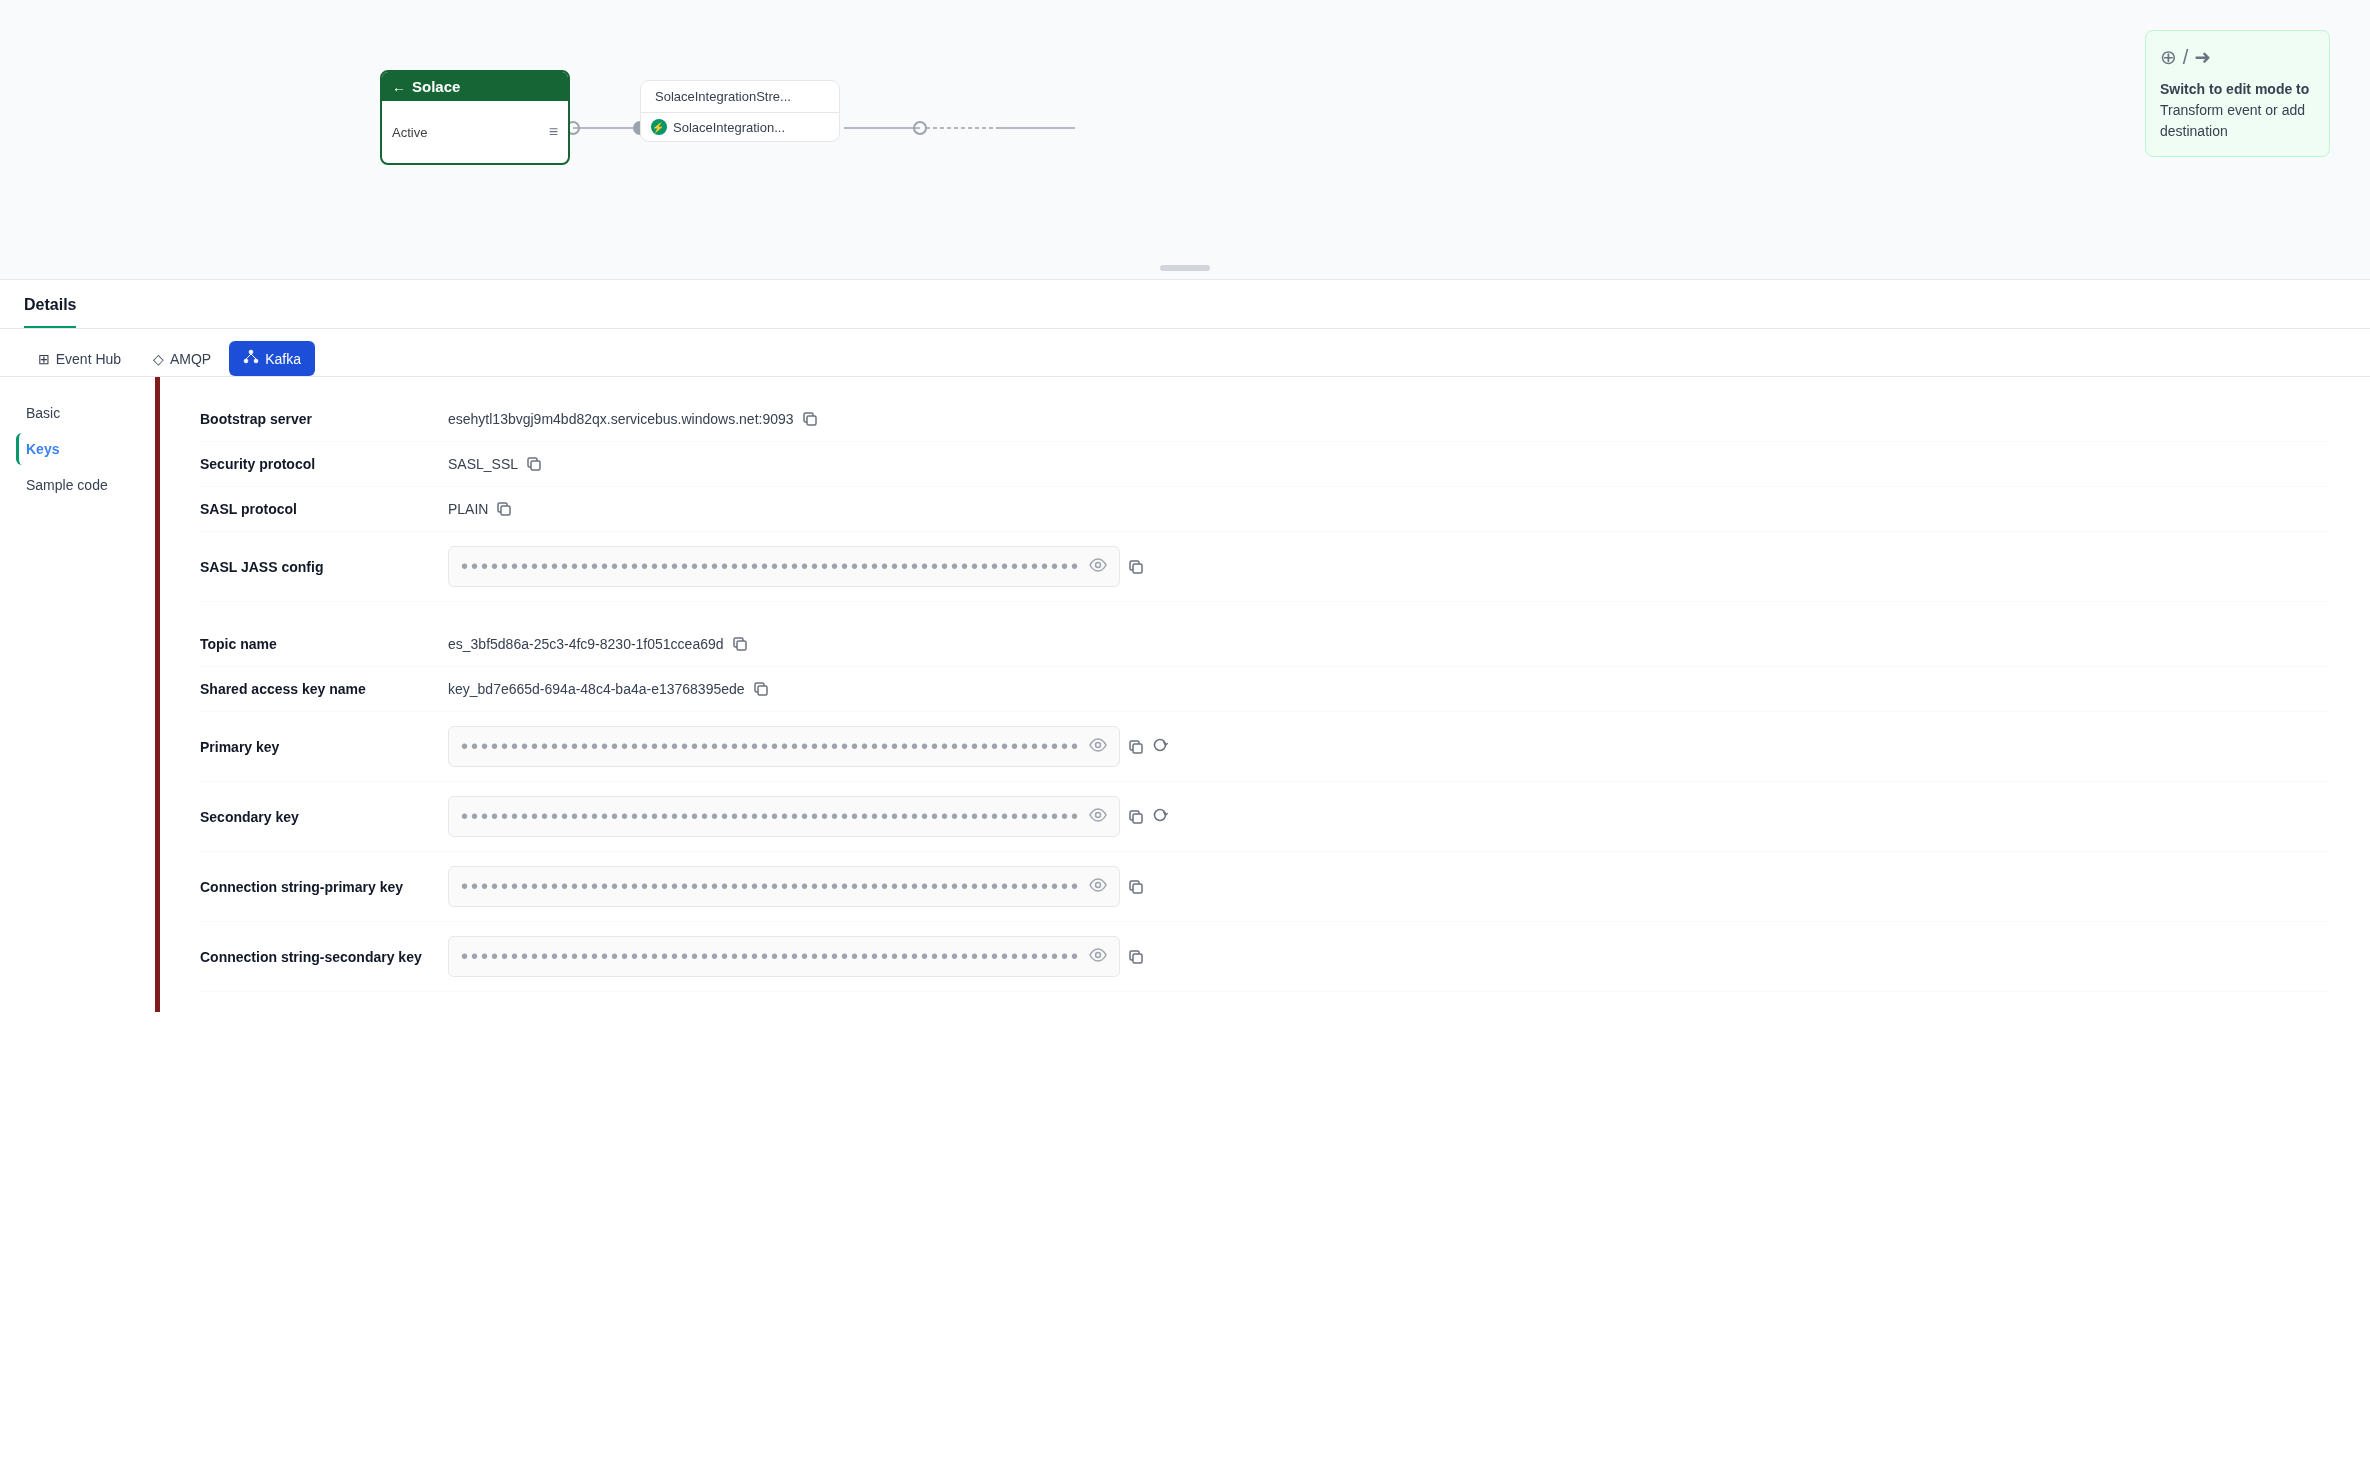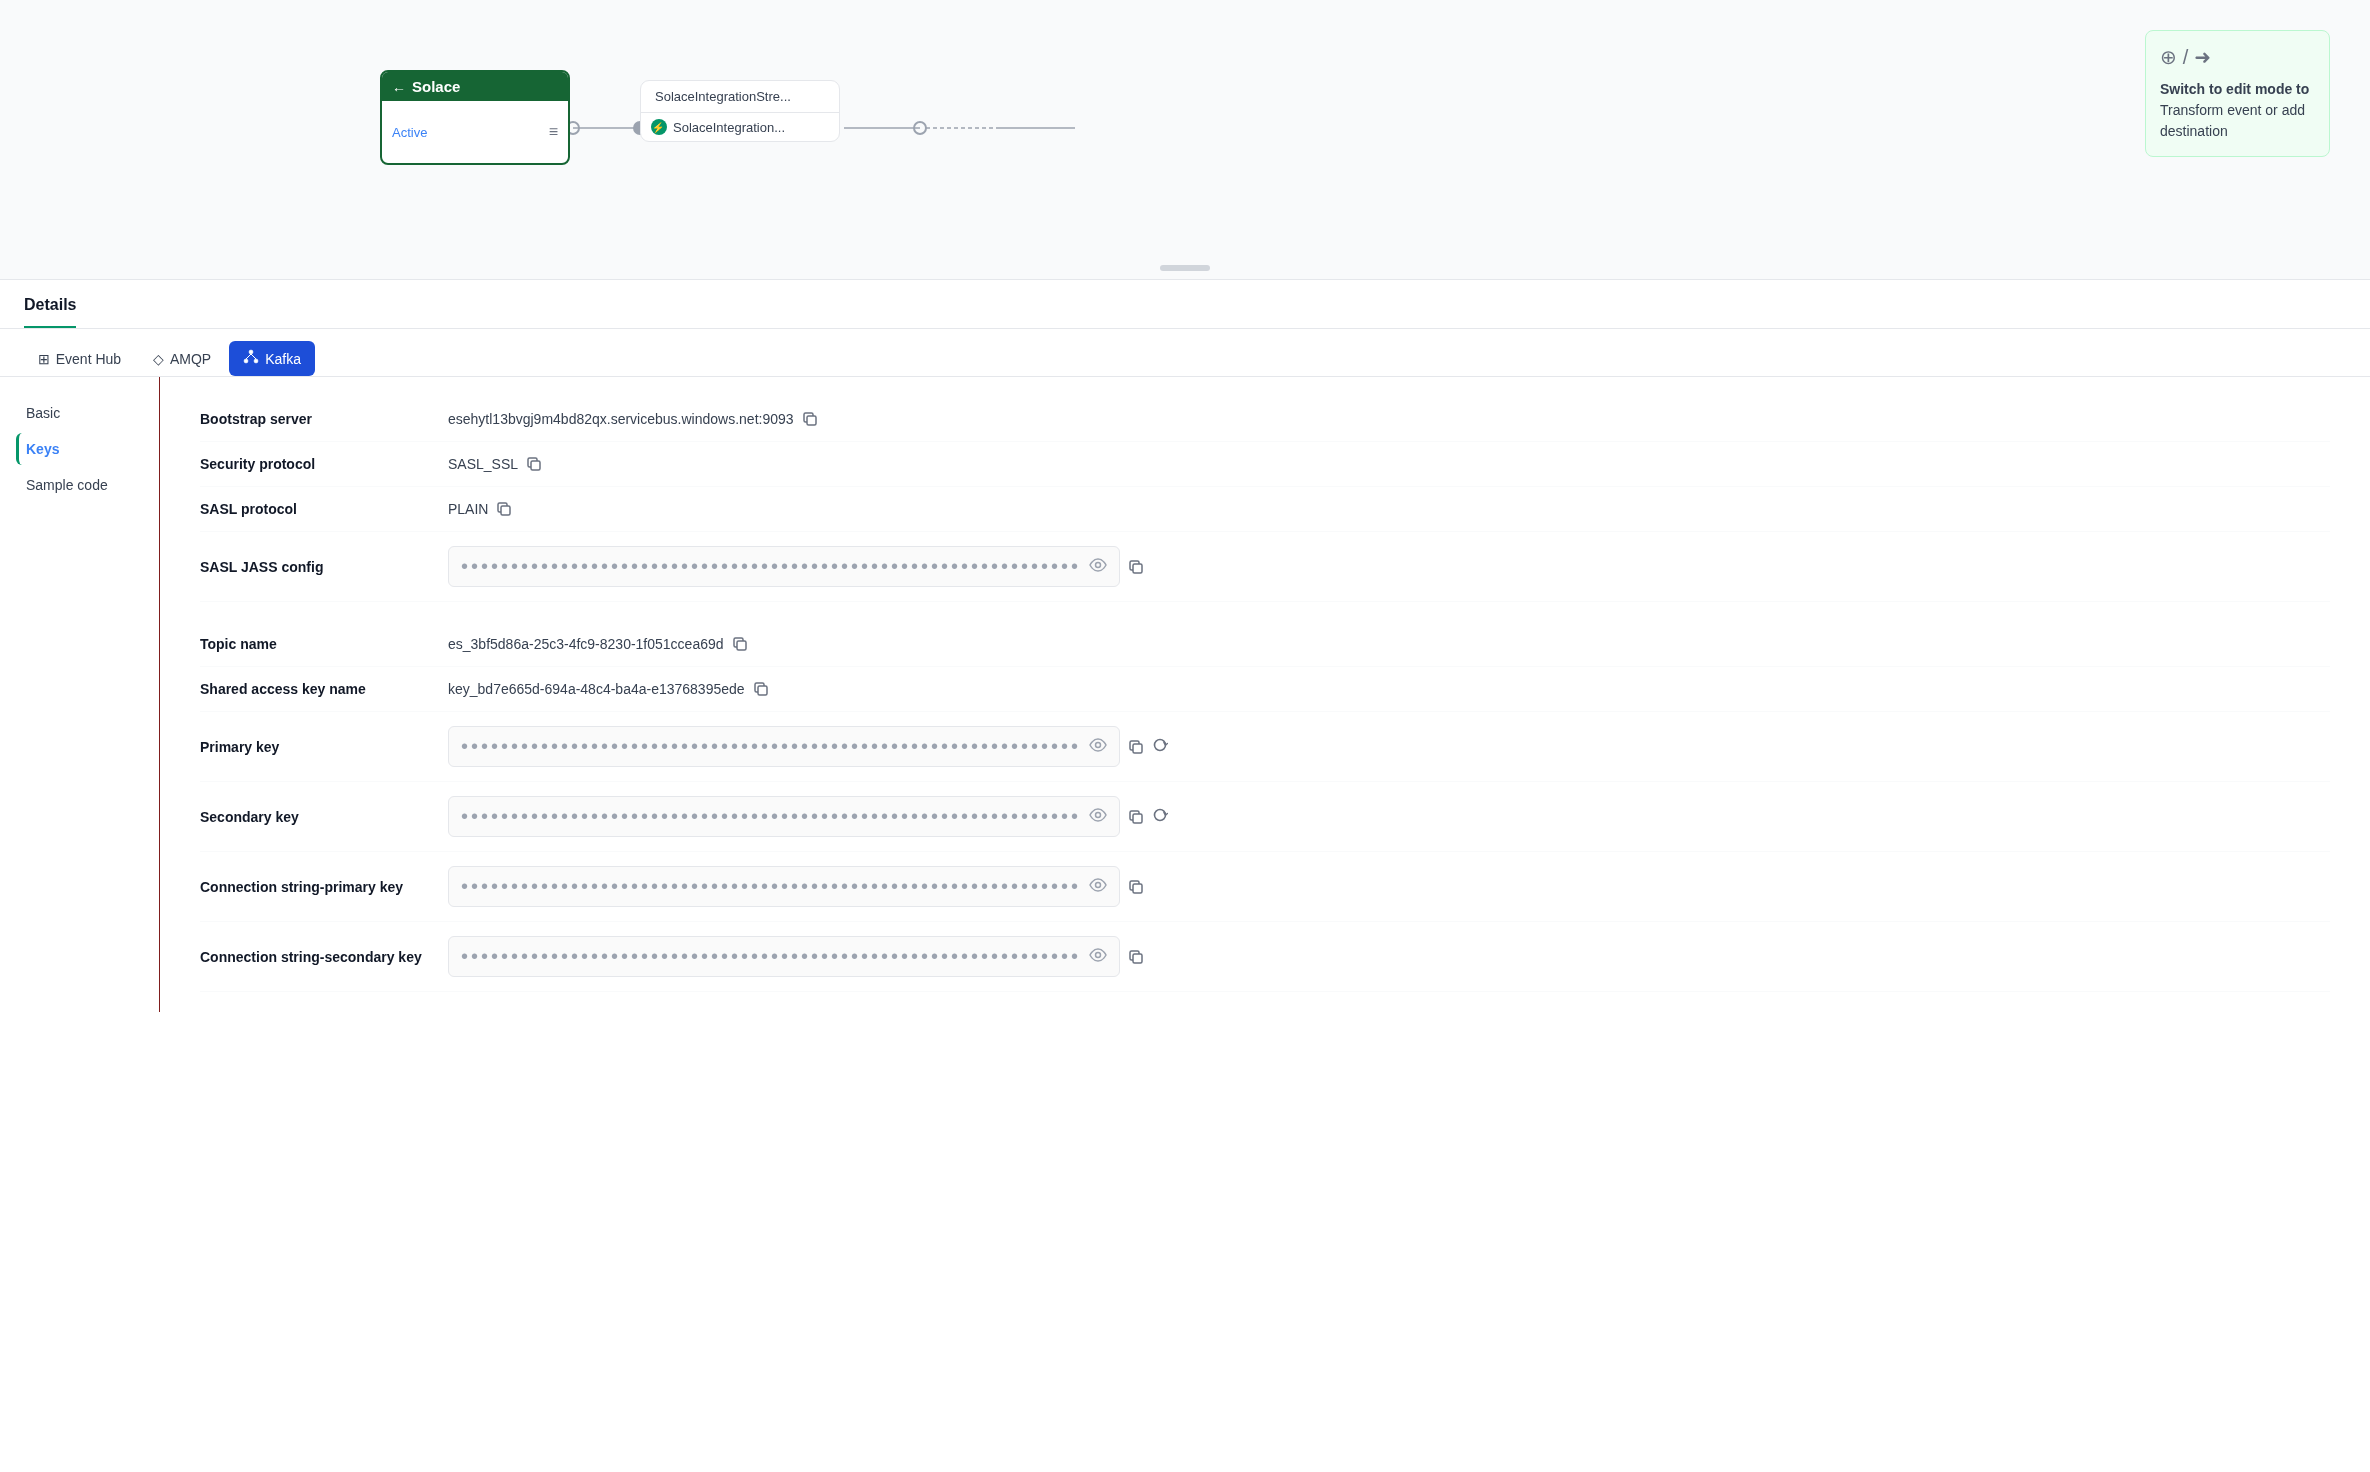--- a/index.html
+++ b/index.html
@@ -42,21 +42,21 @@
       font-size: 14px;
     }
     .solace-node-body {
       padding: 6px 10px;
       display: flex;
       align-items: center;
       justify-content: space-between;
       flex: 1;
     }
     .solace-node-body .status-text {
-      color: #3b82f6;
+      color: #404040;
       font-size: 13px;
     }
     .solace-node-body .menu-icon {
       color: #6b7280;
       font-size: 16px;
     }
 
     
     .stream-node {
       position: absolute;
@@ -189,21 +189,21 @@
       font-size: 14px;
     }
 
     
     .content-area {
       display: flex;
     }
     .sidebar-nav {
       width: 160px;
       padding: 20px 16px;
-      border-right: 1px solid #7f1d1d;
+      border-right: 5px solid #7f1d1d;
       flex-shrink: 0;
     }
     .nav-item {
       padding: 8px 10px;
       border-radius: 6px;
       cursor: pointer;
       font-size: 14px;
       color: #374151;
       margin-bottom: 4px;
       display: flex;

